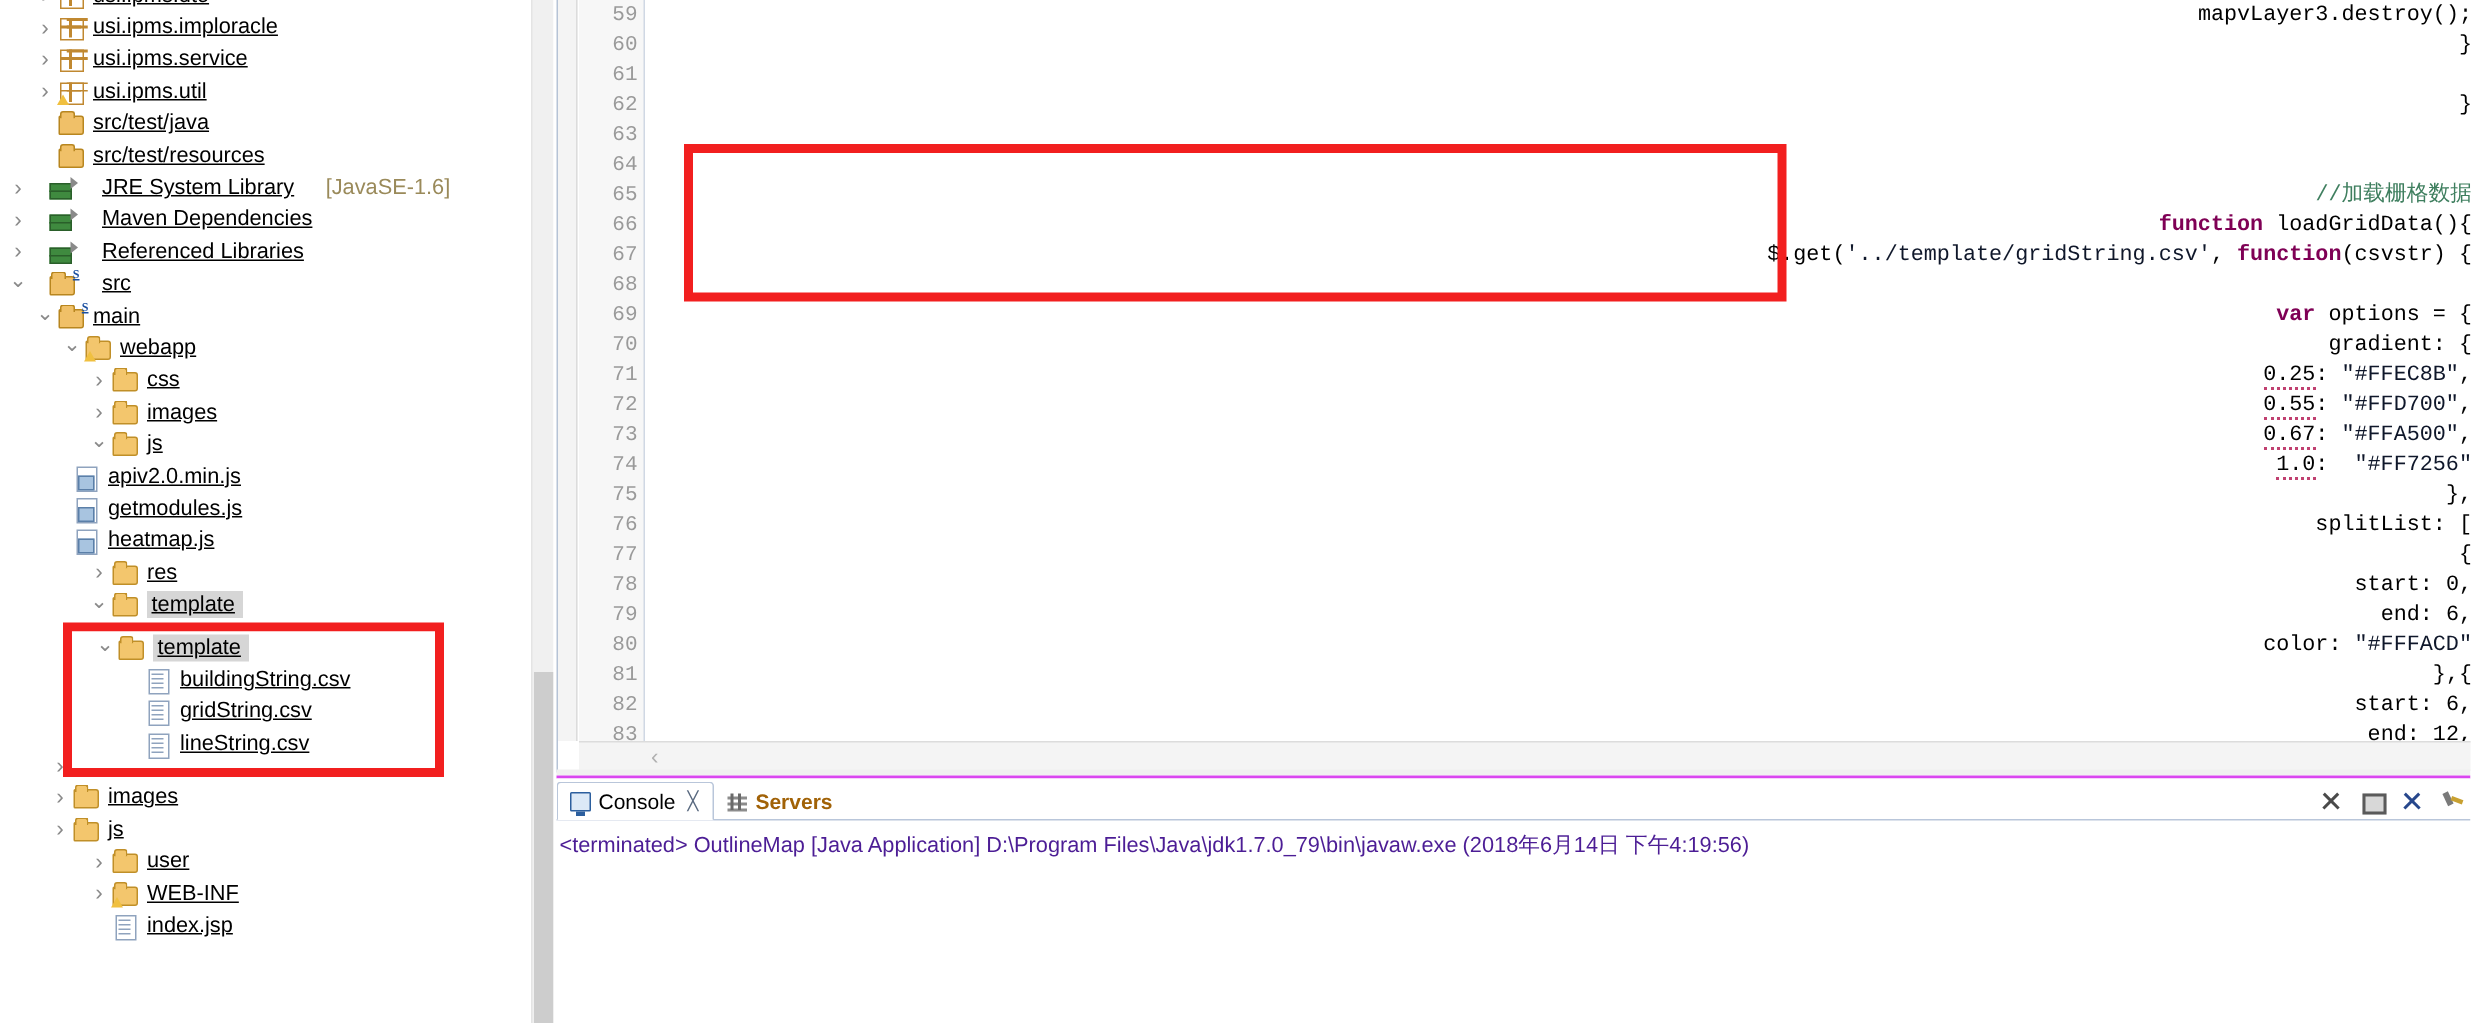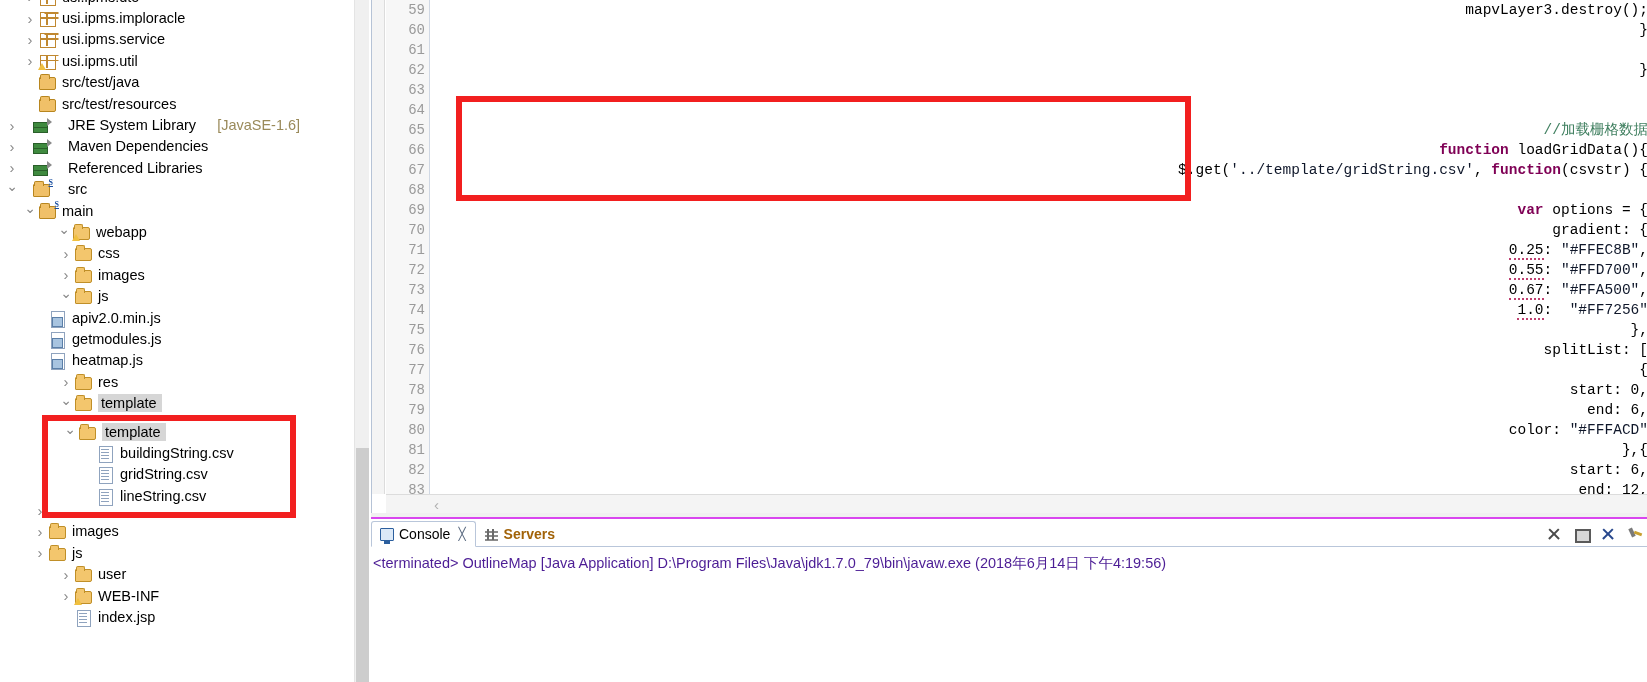--- a/index.html
+++ b/index.html
@@ -174,31 +174,31 @@
   }
   
   .warnover {
     position: absolute; left: 0px; bottom: 0px;
     width: 0; height: 0;
     border-left: 4px solid transparent;
     border-right: 4px solid transparent;
     border-bottom: 7px solid #f0c040;
   }
 
-  .tlabel { padding-right: 3px; }
+  .tlabel { padding-right: 3px; text-decoration: underline; }
   .tlabel.sel {
     background: #d6d6d6;
     padding: 1px 5px 1px 3px;
   }
   .tsuffix { color: #9a8a5a; margin-left: 6px; }
 
   
   .ind0  { padding-left: 4px; gap: 12px; }
   .ind1  { padding-left: 22px; }
-  .ind2  { padding-left: 56px; }
+  .ind2  { padding-left: 40px; }
   .ind3  { padding-left: 58px; }
   .ind4  { padding-left: 32px; }
 
   
   #exp-scroll {
     position: absolute;
     right: 0; top: 0;
     width: 15px; height: 682px;
     background: #f0f0f0;
     border-left: 1px solid #e4e4e4;

